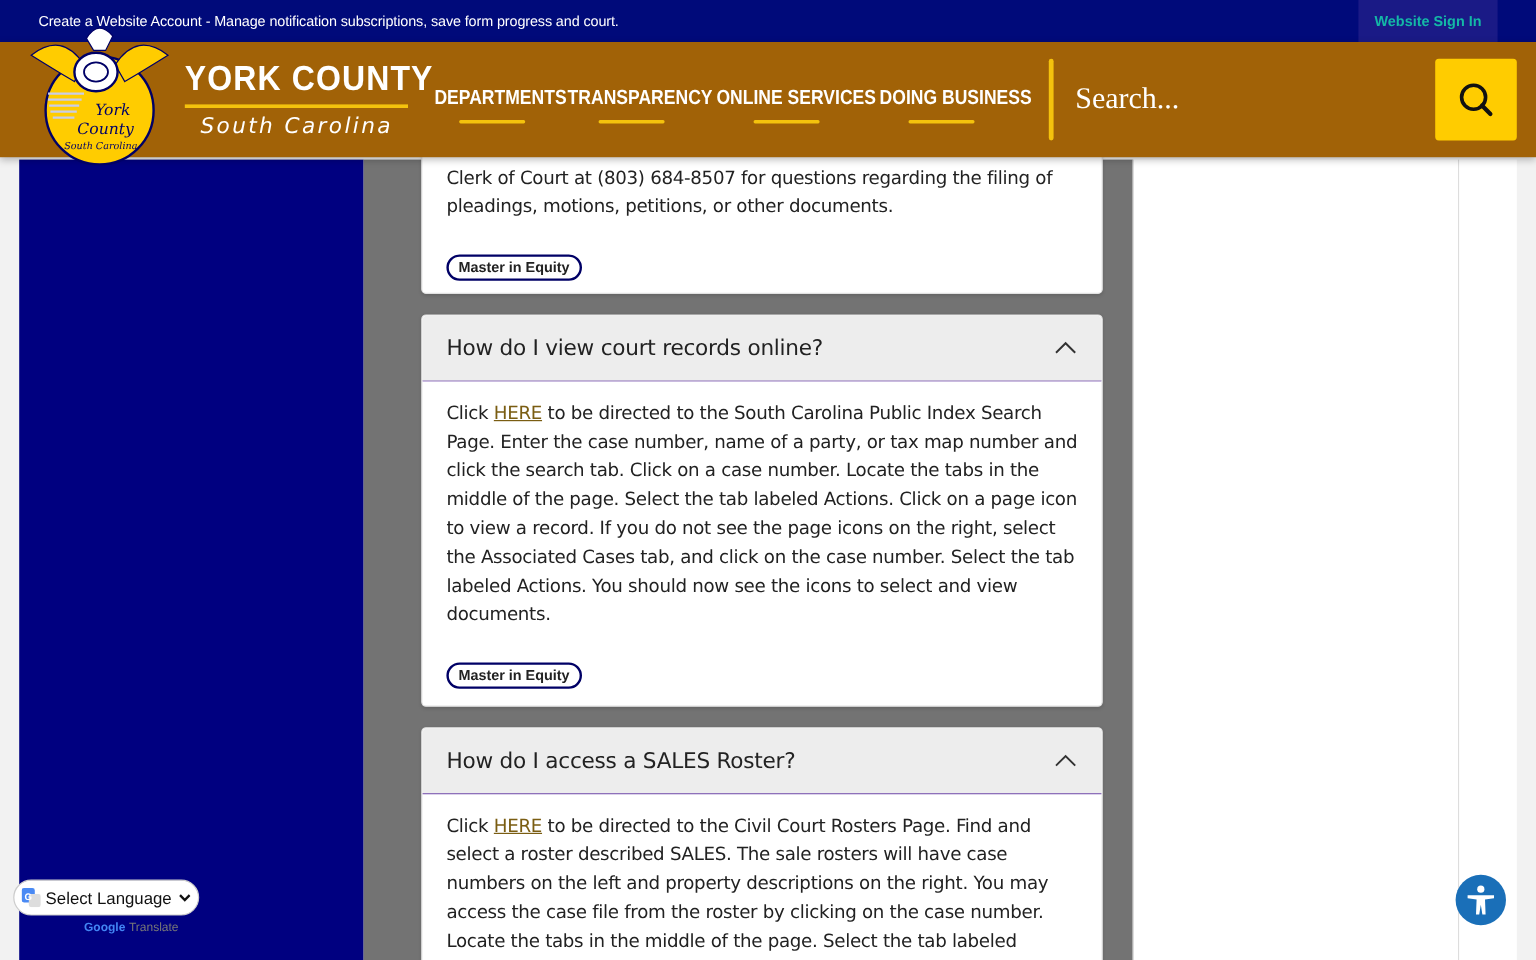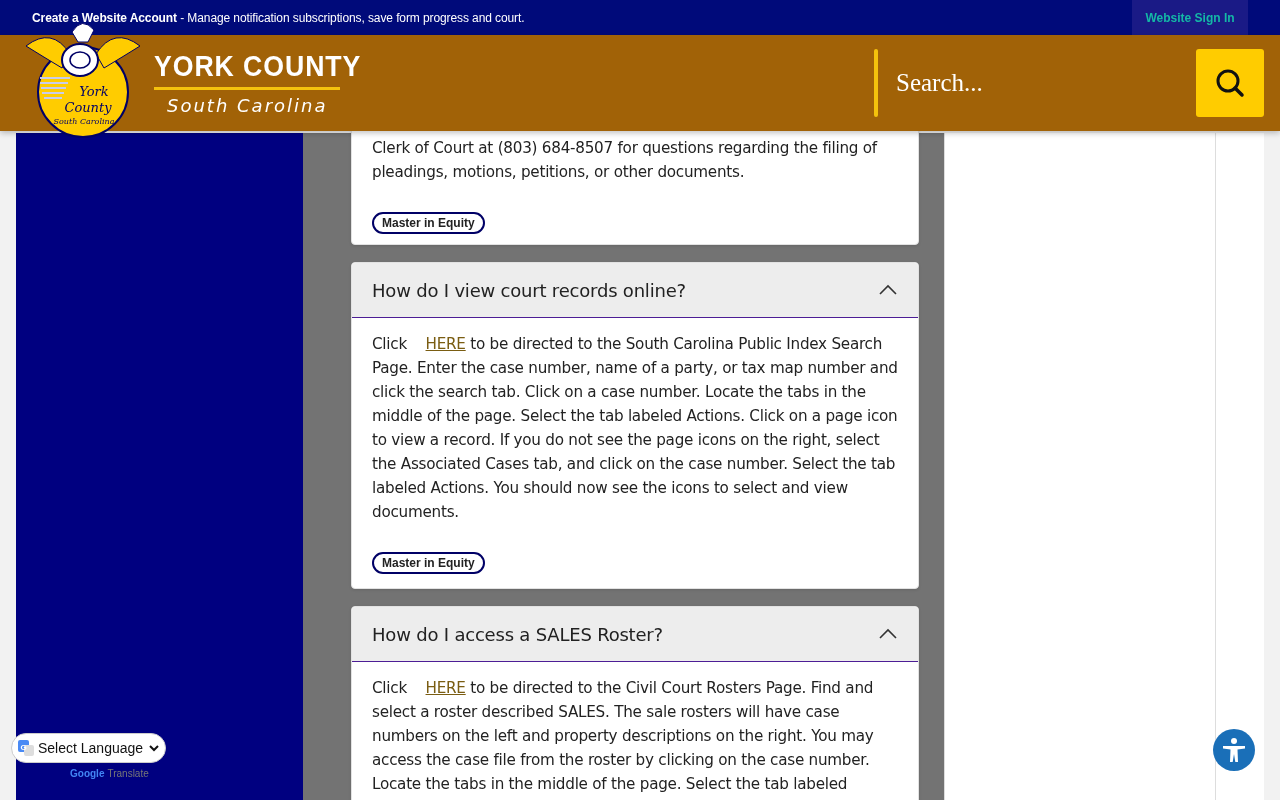--- a/index.html
+++ b/index.html
@@ -13,21 +13,21 @@
     
     .topbar {
       position: absolute; left: 0; top: 0; width: 1280px; height: 35px;
       background: #000a7a;
       display: flex; align-items: center;
     }
     .topbar-msg {
       margin-left: 32px; color: #fff; font-size: 12px;
       font-family: "Liberation Sans", sans-serif; letter-spacing: -0.1px;
     }
-    .topbar-msg b { font-weight: bold; }
+    .topbar-msg b { font-weight: normal; }
     .signin {
       position: absolute; right: 32px; top: 0; height: 35px; width: 116px;
       background: #1a1a86; color: #14b8a6;
       font-family: "Liberation Sans", sans-serif; font-weight: bold; font-size: 12px;
       display: flex; align-items: center; justify-content: center;
     }
     
     .header {
       position: absolute; left: 0; top: 35px; width: 1280px; height: 96px;
       background: #a16207;
@@ -105,21 +105,21 @@
     }
     .card-q {
       font-family: "DejaVu Sans", sans-serif; font-size: 18px; color: #222; letter-spacing: -0.2px;
     }
     .chev { position: absolute; right: 20px; top: 20px; width: 20px; height: 14px; }
     .card-body { padding: 14px 20px 0 20px; }
     .ans {
       font-family: "DejaVu Sans", sans-serif; font-size: 15.2px; line-height: 24px; color: #222;
       letter-spacing: -0.25px;
     }
-    .ans a { color: #7a5d12; text-decoration: underline; margin-left: 14px; }
+    .ans a { color: #7a5d12; text-decoration: underline; }
     .tag {
       display: inline-block; margin-top: 28px; border: 2px solid #000066; border-radius: 12px;
       padding: 2px 8px; font-family: "Liberation Sans", sans-serif; font-weight: bold; font-size: 12px; color: #222;
     }
     
     .translate {
       position: absolute; left: 11px; top: 733px; width: 155px; height: 30px; background: #fff;
       border: 1px solid #ccc; border-radius: 15px; display: flex; align-items: center; padding-left: 6px;
     }
     .translate-label {
@@ -146,20 +146,38 @@
   <div class="signin">Website Sign In</div>
 </div>
 
 <div class="header">
   <div class="brand">
     <div class="brand-title">YORK COUNTY</div>
     <div class="brand-rule"></div>
     <div class="brand-sub">South Carolina</div>
   </div>
 
+  <div class="nav">
+    <div class="nav-item" style="width:111px">
+      <span>DEPARTMENTS</span>
+      <div class="nav-underline"></div>
+    </div>
+    <div class="nav-item" style="width:124px">
+      <span>TRANSPARENCY</span>
+      <div class="nav-underline"></div>
+    </div>
+    <div class="nav-item" style="width:136px">
+      <span>ONLINE SERVICES</span>
+      <div class="nav-underline"></div>
+    </div>
+    <div class="nav-item" style="width:120px">
+      <span>DOING BUSINESS</span>
+      <div class="nav-underline"></div>
+    </div>
+  </div>
 
   <div class="search-wrap">
     <div class="search-bar-accent"></div>
     <input class="search-input" type="text" placeholder="Search..." style="">
     <div class="search-btn">
       <svg width="32" height="32" viewBox="0 0 32 32">
         <circle cx="14" cy="14" r="10" fill="none" stroke="#111" stroke-width="3"></circle>
         <line x1="21" y1="21" x2="28" y2="28" stroke="#111" stroke-width="3.5" stroke-linecap="round"></line>
       </svg>
     </div>

